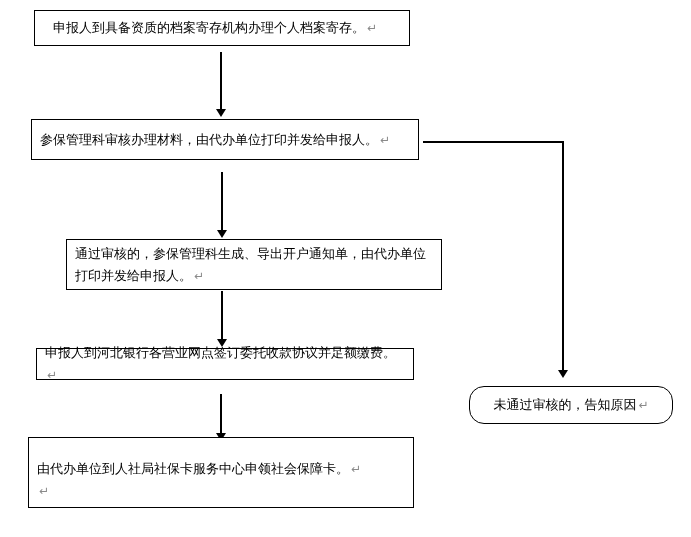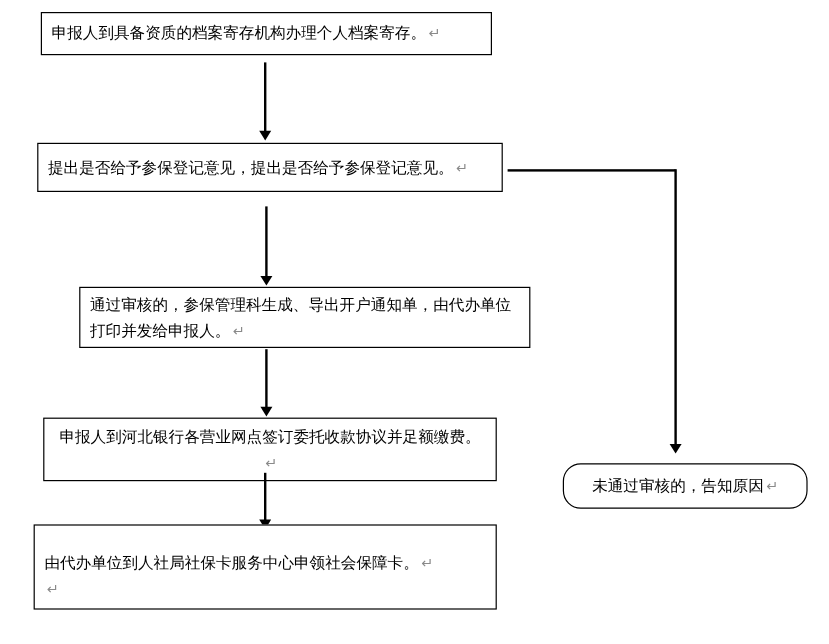--- a/index.html
+++ b/index.html
@@ -34,24 +34,24 @@
   .vline { position:absolute; width:1.5px; background:#000000; }
   .hline { position:absolute; height:1.5px; background:#000000; }
   .arrowhead {
     position:absolute;
     width:0; height:0;
     border-left:5px solid transparent;
     border-right:5px solid transparent;
     border-top:8px solid #000000;
   }
   
-  #box1 { left:34px;  top:10px;  width:376px; height:36px; }
+  #box1 { left:34px;  top:10px;  width:376px; height:36px;padding-left:10px; }
   #box2 { left:31px;  top:119px; width:388px; height:41px; }
   #box3 { left:38px;  top:239px; width:376px; height:51px;margin-left:28px; }
-  #box4 { left:36px;  top:348px; width:378px; height:53px;text-align:center; }
+  #box4 { left:36px;  top:348px; width:378px; height:32px; }
   #box5 { left:28px;  top:437px; width:386px; height:71px; padding-top:14px; }
   #boxReject { left:469px; top:386px; width:204px; height:38px;border-radius:15px; }
   
   #a1-line { left:220px; top:52px;  height:58px; }
   #a1-head { left:216px; top:109px; }
   #a2-line { left:221px; top:172px; height:59px; }
   #a2-head { left:217px; top:230px; }
   #a3-line { left:221px; top:291px; height:49px; }
   #a3-head { left:217px; top:339px; }
   #a4-line { left:220px; top:394px; height:40px; }
@@ -66,21 +66,21 @@
 <div class="canvas">
 
   <div class="box" id="box1">
     <div class="line"><span>申报人到具备资质的档案寄存机构办理个人档案寄存。</span><span class="mark">↵</span></div>
   </div>
 
   <div class="vline" id="a1-line"></div>
   <div class="arrowhead" id="a1-head"></div>
 
   <div class="box" id="box2">
-    <div class="line"><span>提出是否给予参保登记意见，提出是否给予参保登记意见。</span><span class="mark">↵</span></div>
+    <div class="line"><span>参保管理科审核办理材料，由代办单位打印并发给申报人。</span><span class="mark">↵</span></div>
   </div>
 
   <div class="vline" id="a2-line"></div>
   <div class="arrowhead" id="a2-head"></div>
 
   <div class="box" id="box3">
     <div class="line"><span>通过审核的，参保管理科生成、导出开户通知单，由代办单位打印并发给申报人。</span><span class="mark">↵</span></div>
   </div>
 
   <div class="vline" id="a3-line"></div>

